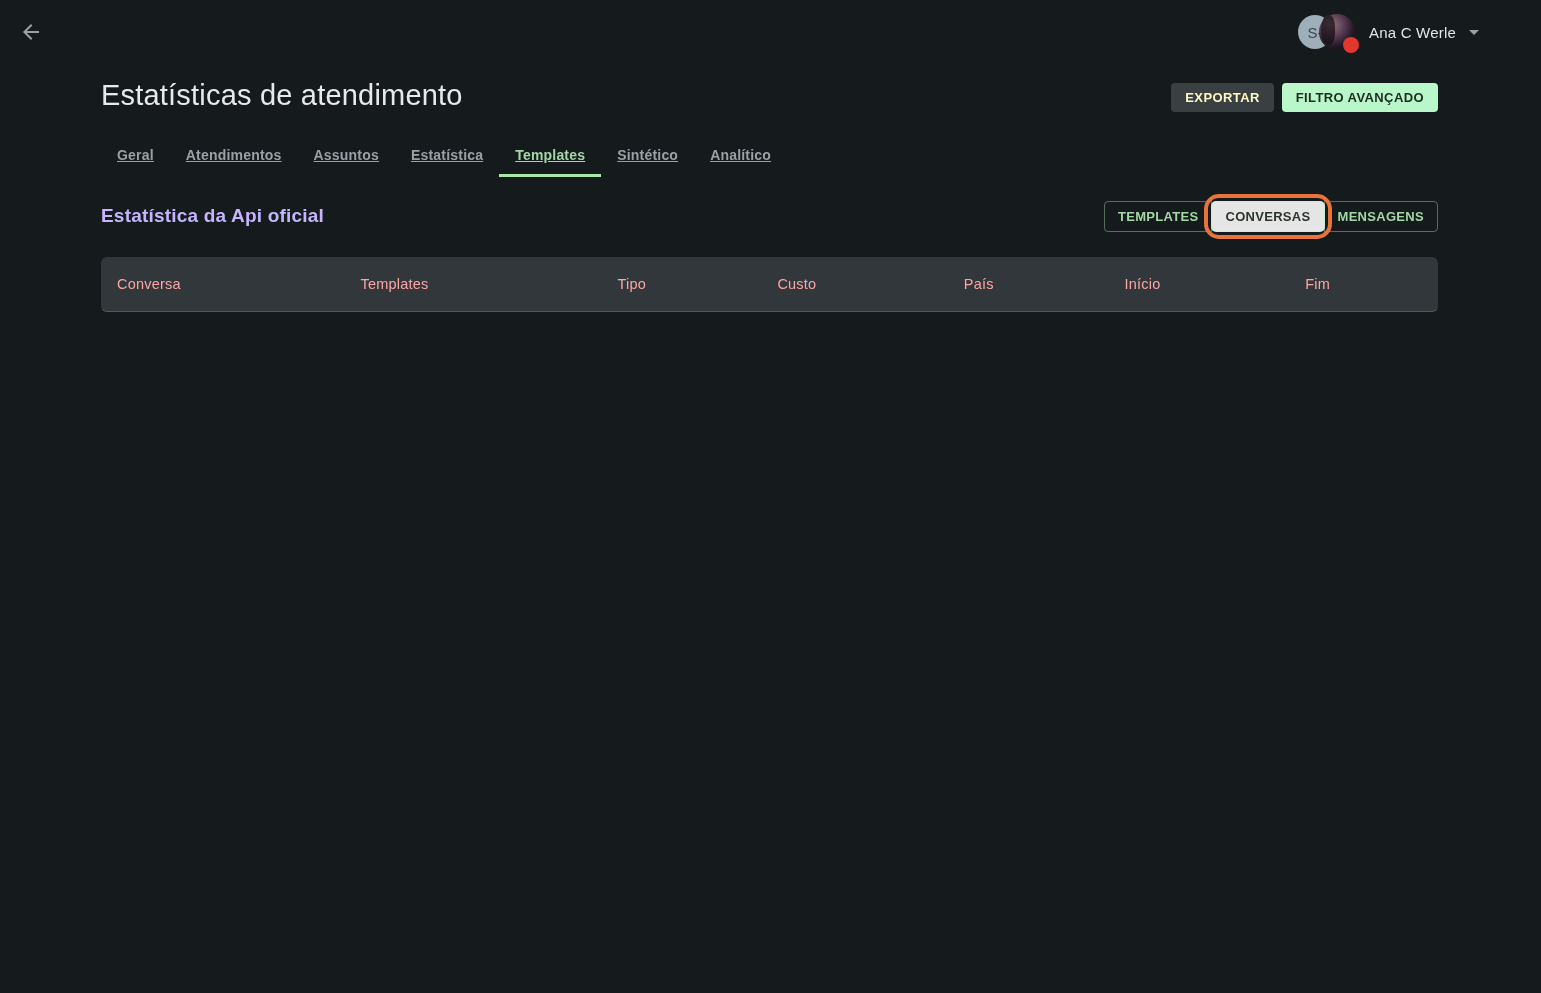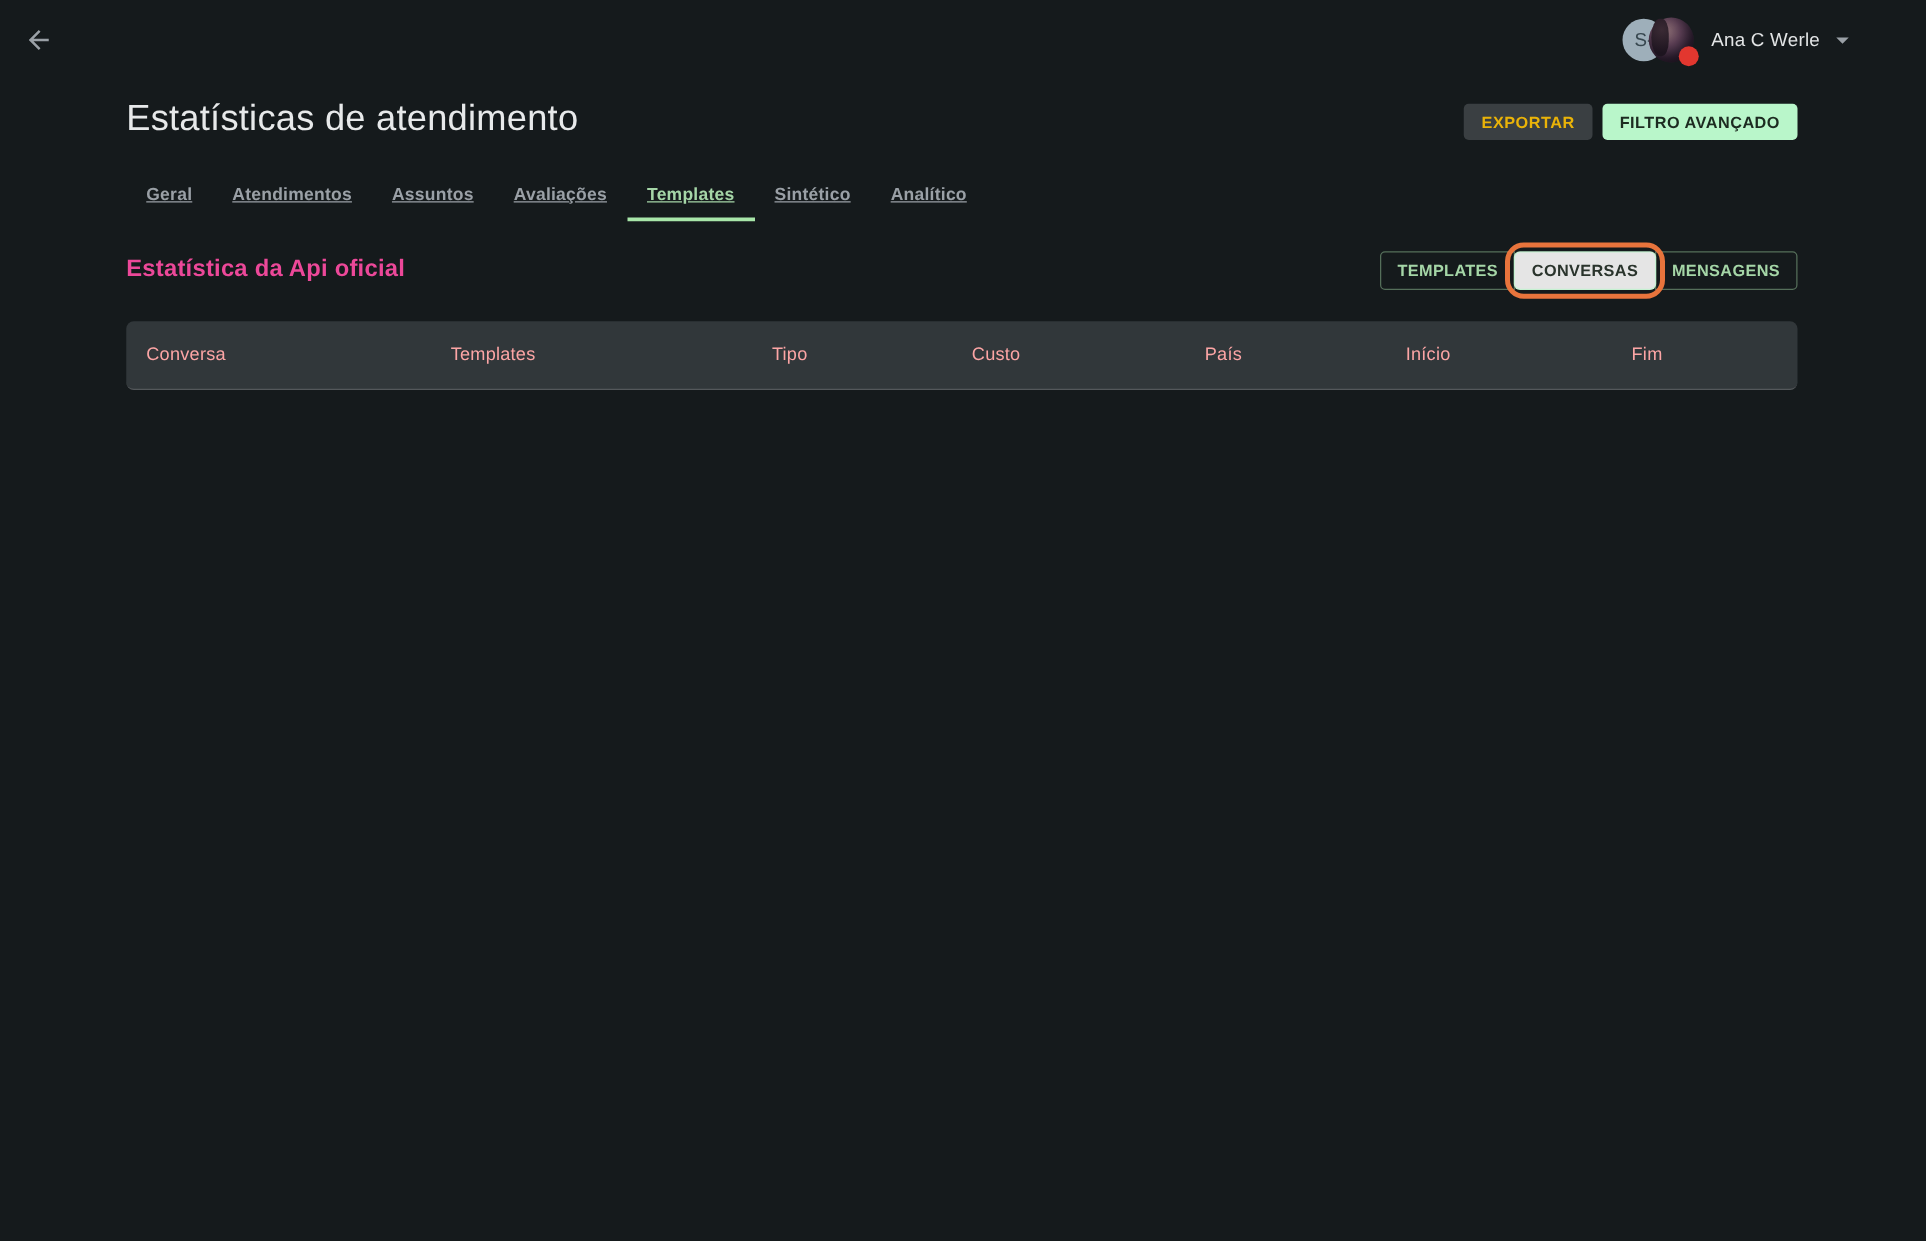--- a/index.html
+++ b/index.html
@@ -63,40 +63,40 @@
     display:flex; align-items:flex-end; justify-content:space-between;
   }
   .page-title { font-size:29px; font-weight:300; color:#e7e9ea; letter-spacing:.2px; }
   .header-actions { display:flex; gap:8px; align-items:center; }
   .btn {
     height:29px; border:none; border-radius:4px;
     font-family:"Liberation Sans", sans-serif;
     font-size:13px; font-weight:700; letter-spacing:.4px;
     padding:0 14px; cursor:pointer;
   }
-  .btn-export { background:#3a3f42; color:#eab308; cursor:default; }
+  .btn-export { background:#3a3f42; color:#fef9c3; cursor:default; }
   .btn-filter { background:#b9f6ca; color:#1d2b21; }
 
   
   .tabs { margin-top:24px; display:flex; height:41px; }
   .tab {
     padding:0 16px; display:flex; align-items:center;
     font-size:14px; font-weight:700; letter-spacing:.2px;
     color:#9aa0a6; cursor:pointer;
     border-bottom:3px solid transparent;
     text-decoration:underline;
   }
   .tab.active { color:#a5d6a7; border-bottom-color:#a8e6a9; }
 
   
   .section-row {
     margin-top:16px; height:46px;
     display:flex; align-items:center; justify-content:space-between;
   }
-  .section-title { font-size:19px; font-weight:700; color:#ec4899; letter-spacing:.2px; }
+  .section-title { font-size:19px; font-weight:700; color:#c4b5fd; letter-spacing:.2px; }
 
   .toggle-group { display:flex; align-items:center; }
   .toggle-btn {
     height:31px; padding:0 13px;
     background:transparent;
     border:1px solid rgba(165,214,167,.45);
     color:#a5d6a7;
     font-family:"Liberation Sans", sans-serif;
     font-size:13px; font-weight:700; letter-spacing:.3px;
     cursor:pointer; position:relative;
@@ -163,21 +163,21 @@
     <div class="header-actions">
       <button class="btn btn-export" disabled="">EXPORTAR</button>
       <button class="btn btn-filter">FILTRO AVANÇADO</button>
     </div>
   </div>
 
   <nav class="tabs">
     <div class="tab">Geral</div>
     <div class="tab">Atendimentos</div>
     <div class="tab">Assuntos</div>
-    <div class="tab">Avaliações</div>
+    <div class="tab">Estatística</div>
     <div class="tab active">Templates</div>
     <div class="tab">Sintético</div>
     <div class="tab">Analítico</div>
   </nav>
 
   <div class="section-row">
     <h2 class="section-title">Estatística da Api oficial</h2>
 
     <div class="toggle-group">
       <button class="toggle-btn">TEMPLATES</button>

